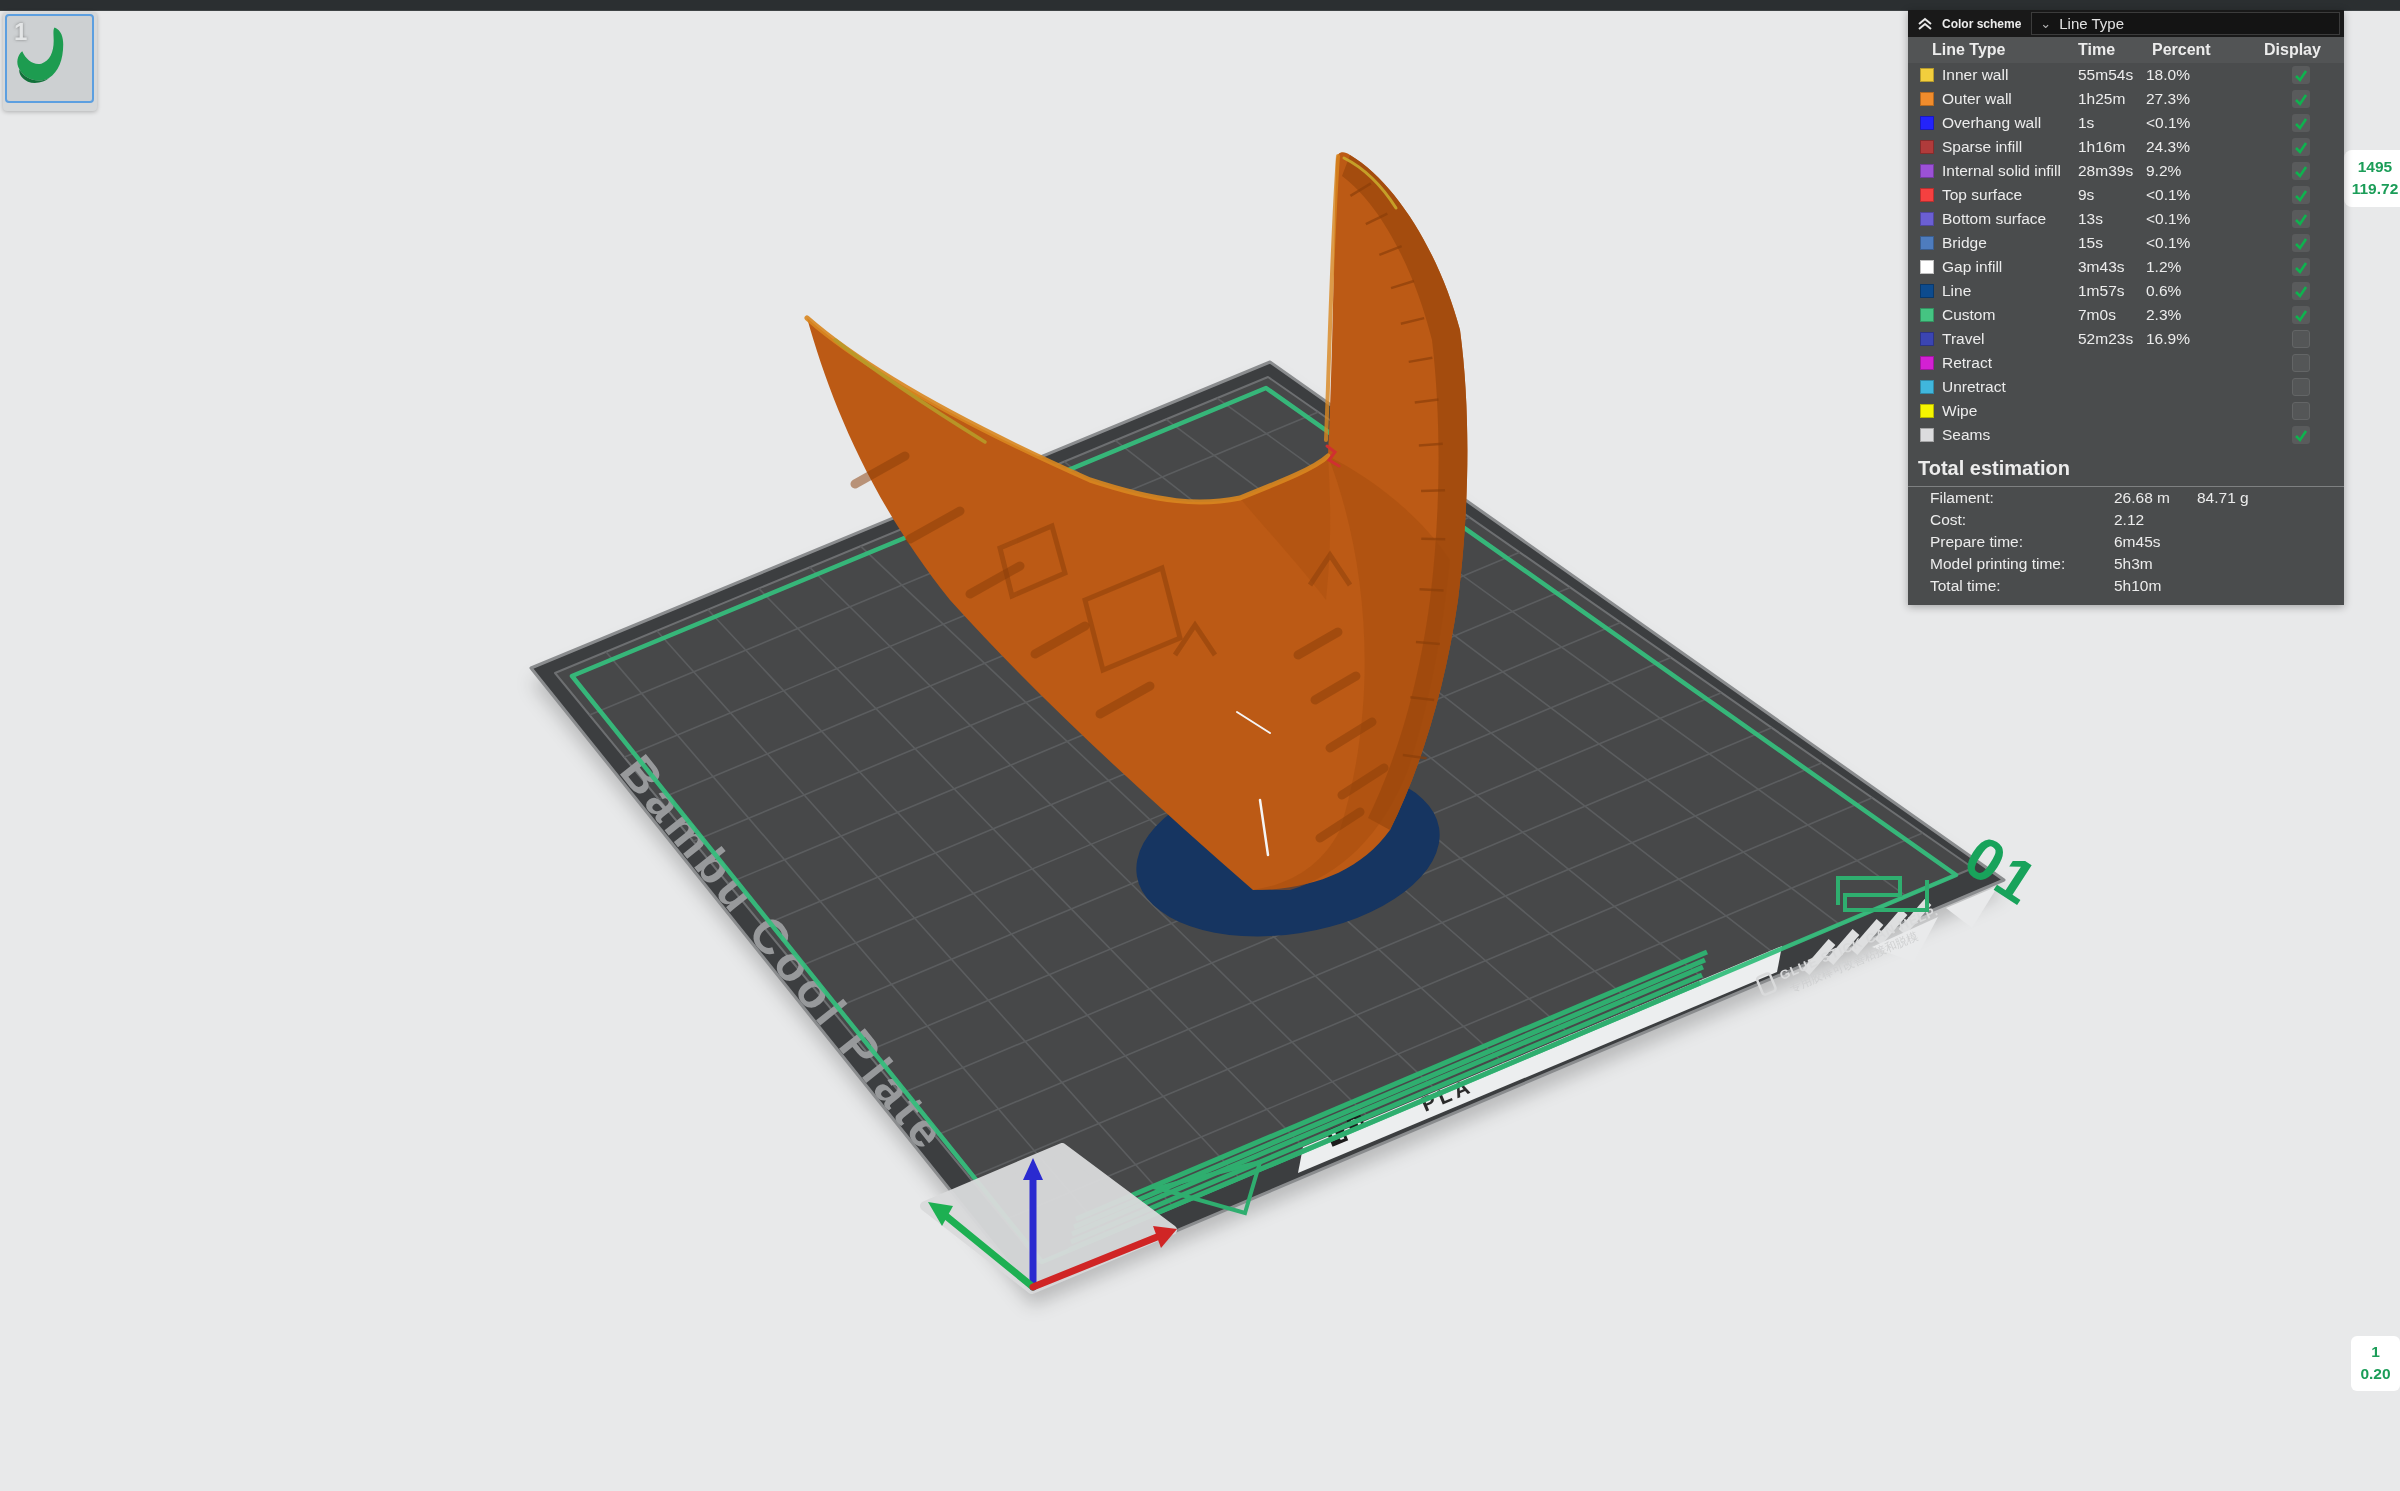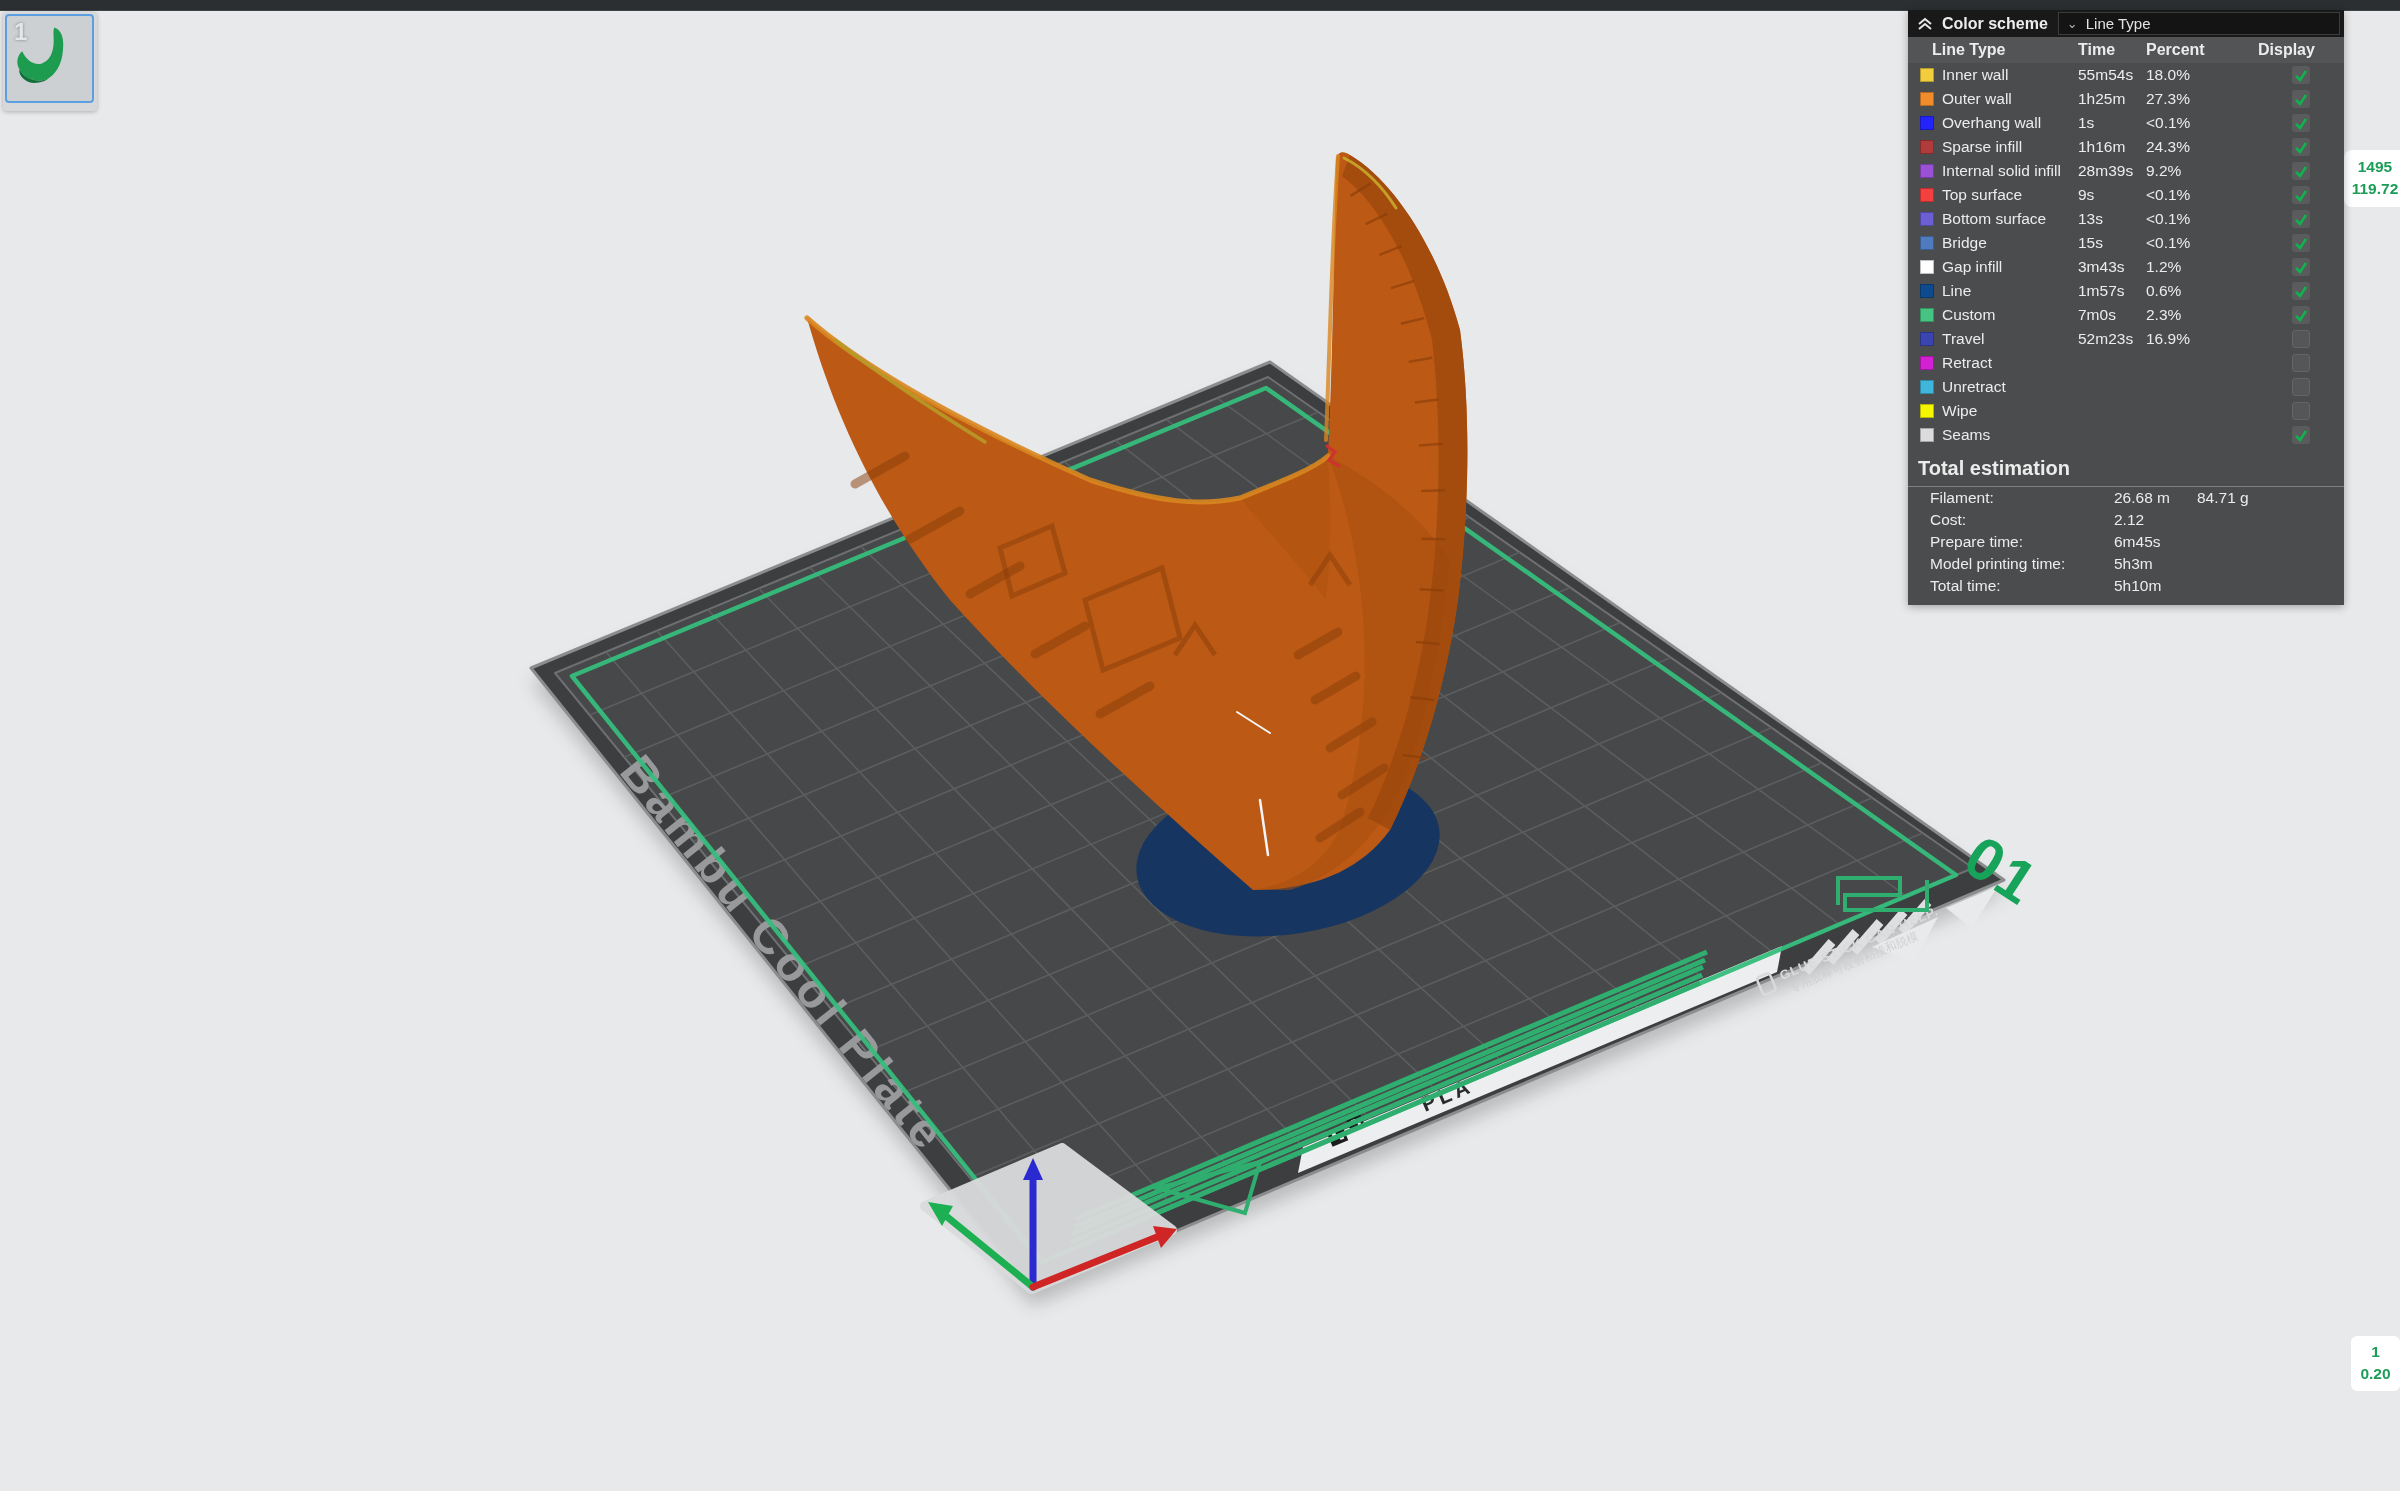--- a/index.html
+++ b/index.html
@@ -14,28 +14,28 @@
   .thumbwrap{position:absolute;left:3px;top:12px;width:94px;height:99px;background:#d6d8d9;
              border-radius:4px;box-shadow:0 1px 4px rgba(0,0,0,.25);z-index:40;}
   .thumb{position:absolute;left:2px;top:2px;width:85px;height:85px;background:#cdd0d2;
          border:2px solid #5c9fe0;border-radius:4px;}
   .thumb-num{position:absolute;left:7px;top:2px;font-size:24px;font-weight:bold;color:#e3e5e6;
              text-shadow:0 0 3px rgba(90,90,90,.7);}
   
   .panel{position:absolute;left:1908px;top:10px;width:436px;background:#4a4c4d;color:#ececec;
          z-index:35;box-shadow:0 2px 8px rgba(0,0,0,.3);padding-bottom:8px;}
   .phead{height:27px;background:#191919;display:flex;align-items:center;padding:0 4px 0 8px;}
-  .ptitle{font-weight:bold;font-size:16px;margin-left:8px;white-space:nowrap;text-align:right;}
+  .ptitle{font-weight:bold;font-size:12px;margin-left:8px;white-space:nowrap;text-align:right;}
   .dropdown{margin-left:10px;flex:1;height:21px;background:#141414;border:1px solid #3c3c3c;
             display:flex;align-items:center;padding:0 8px;font-size:15px;color:#e2e2e2;cursor:pointer;}
   .dropdown .chev{margin-right:8px;color:#b5b5b5;font-size:13px;}
   .thead{display:flex;height:26px;background:#525455;font-weight:bold;font-size:16px;align-items:center;}
   .h-label{padding-left:24px;width:146px;}
   .h-time{width:68px;}
-  .h-pct{width:112px;}
+  .h-pct{width:112px;margin-left:6px;}
   .h-disp{flex:1;text-align:left;}
   .lrow{display:flex;height:24px;align-items:center;font-size:15.5px;}
   .swatch{width:14px;height:14px;margin-left:12px;margin-right:8px;flex:none;border:1px solid rgba(0,0,0,.25);box-sizing:border-box;}
   .r-label{width:136px;white-space:nowrap;overflow:hidden;}
   .r-time{width:68px;}
   .r-pct{width:112px;}
   .r-chk{flex:1;display:flex;justify-content:center;}
   .cbx{width:18px;height:18px;border-radius:3px;background:#595b5c;display:flex;align-items:center;
        justify-content:center;cursor:pointer;}
   .cbx.off{background:#545657;border:1px solid #636566;box-sizing:border-box;}

